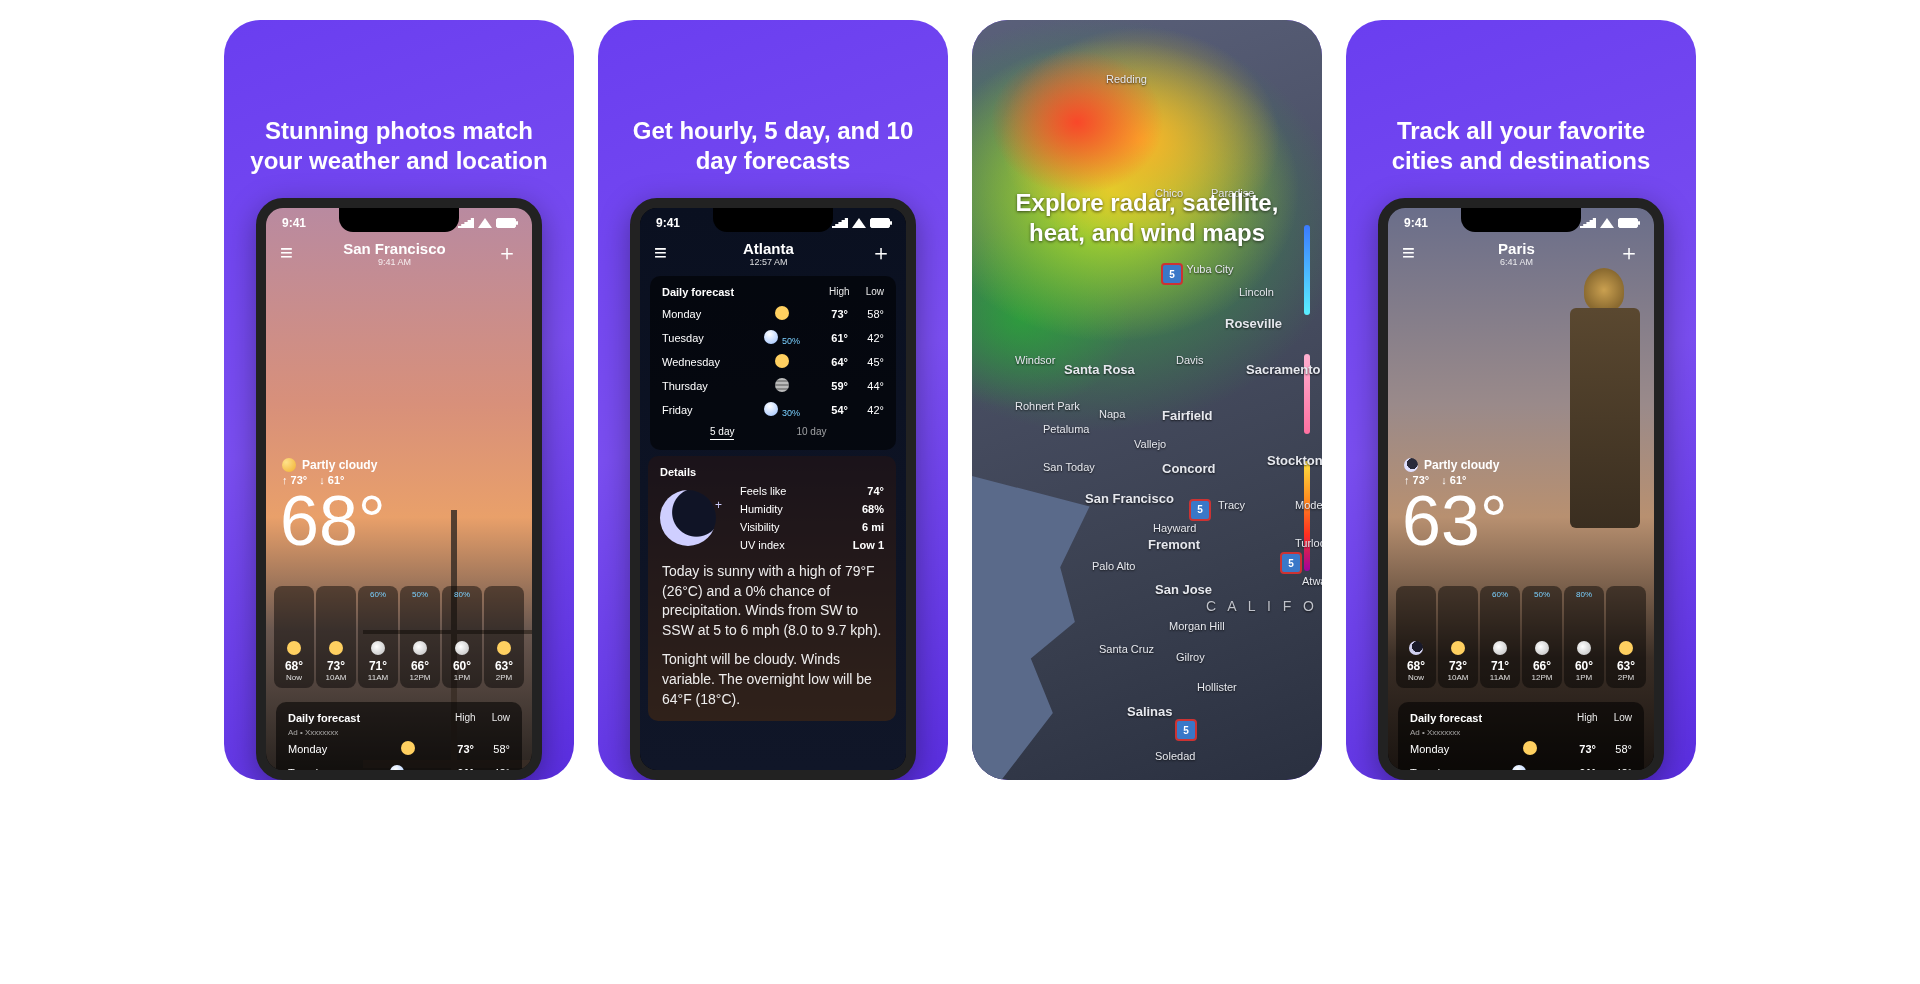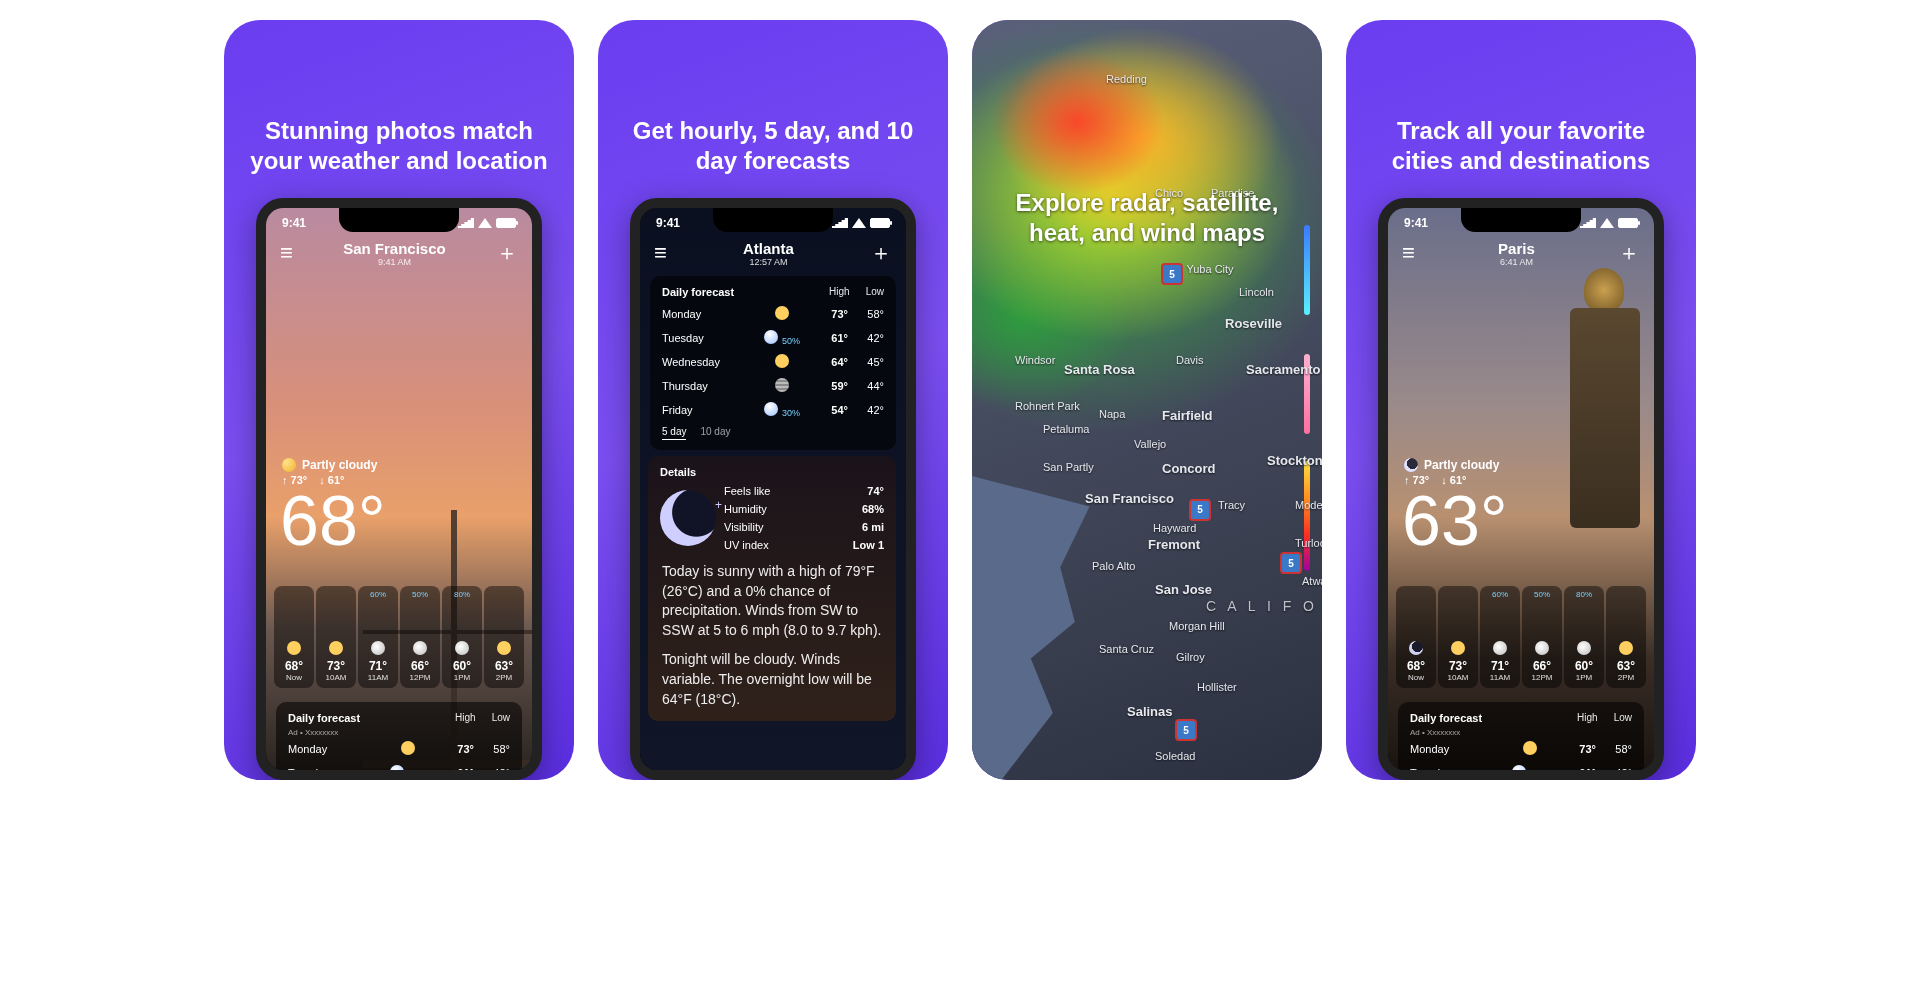--- a/index.html
+++ b/index.html
@@ -166,23 +166,23 @@
   .card .row { display:flex; justify-content:space-between; align-items:center; padding:4px 0;}
   .card .hdr { display:flex; justify-content:space-between; font-weight:700; padding-bottom:4px;}
   .card .hdr .hl { display:flex; gap:16px; font-weight:500; font-size:10px; opacity:.9;}
   .card .adline { font-size:8px; opacity:.6;}
   .card .wic { width:14px; height:14px; border-radius:50%; background:#ffd060; display:inline-block;}
   .card .wic.rain { background: radial-gradient(circle at 40% 30%, #fff, #9ac0ff);}
   .card .wic.fog { background: repeating-linear-gradient(#bbb, #bbb 2px, #888 2px, #888 4px);}
   .card .pct { color:#7ad0ff; font-size:9px; margin-left:4px;}
 
   .tabs { display:flex; gap:14px; font-size:10px; padding-top:4px;}
-  .tabs .tab { opacity:.6; }
+  .tabs .tab { opacity:.6;margin-left:48px; }
   .tabs .tab.active { opacity:1; border-bottom:1px solid #fff; padding-bottom:2px;}
-  .details-grid { display:flex; gap:8px; align-items:center;}
+  .details-grid { display:flex; gap:24px; align-items:center;}
   .moon-ic {
     width:56px; height:56px; border-radius:50%;
     background: radial-gradient(circle at 65% 40%, #101426 48%, #cfcfff 50%);
     position:relative; flex-shrink:0;
   }
   .moon-ic::after{content:"+"; position:absolute; right:-6px; top:8px; color:#cfcfff; font-size:12px;}
   .det-col { flex:1;}
   .det-col .drow { display:flex; justify-content:space-between; padding:3px 0; font-size:11px;}
   .blurb { font-size:14px; line-height:1.4; opacity:.92; padding:8px 2px 2px;}
 
@@ -463,21 +463,21 @@
       <span class="map-label big" style="left: 20%; top: 45%;">Santa Rosa</span>
       <span class="map-label" style="left: 52%; top: 44%;">Davis</span>
       <span class="map-label big" style="left: 72%; top: 45%;">Sacramento</span>
       <span class="map-label" style="left: 6%; top: 50%;">Rohnert Park</span>
       <span class="map-label" style="left: 30%; top: 51%;">Napa</span>
       <span class="map-label" style="left: 14%; top: 53%;">Petaluma</span>
       <span class="map-label big" style="left: 48%; top: 51%;">Fairfield</span>
       <span class="map-label" style="left: 40%; top: 55%;">Vallejo</span>
       <span class="map-label big" style="left: 48%; top: 58%;">Concord</span>
       <span class="map-label big" style="left: 78%; top: 57%;">Stockton</span>
-      <span class="map-label" style="left: 14%; top: 58%;">San Partly</span>
+      <span class="map-label" style="left: 14%; top: 58%;">San Today</span>
       <span class="map-label big" style="left: 26%; top: 62%;">San Francisco</span>
       <span class="map-label" style="left: 64%; top: 63%;">Tracy</span>
       <span class="map-label" style="left: 86%; top: 63%;">Modesto</span>
       <span class="map-label" style="left: 34%; top: 66%; margin-left: 40px;">Hayward</span>
       <span class="map-label big" style="left: 44%; top: 68%;">Fremont</span>
       <span class="map-label" style="left: 86%; top: 68%;">Turlock</span>
       <span class="map-label" style="left: 28%; top: 71%;">Palo Alto</span>
       <span class="map-label big" style="left: 46%; top: 74%;">San Jose</span>
       <span class="map-label" style="left: 88%; top: 73%;">Atwater</span>
       <span class="map-label" style="left: 50%; top: 79%;">Morgan Hill</span>

